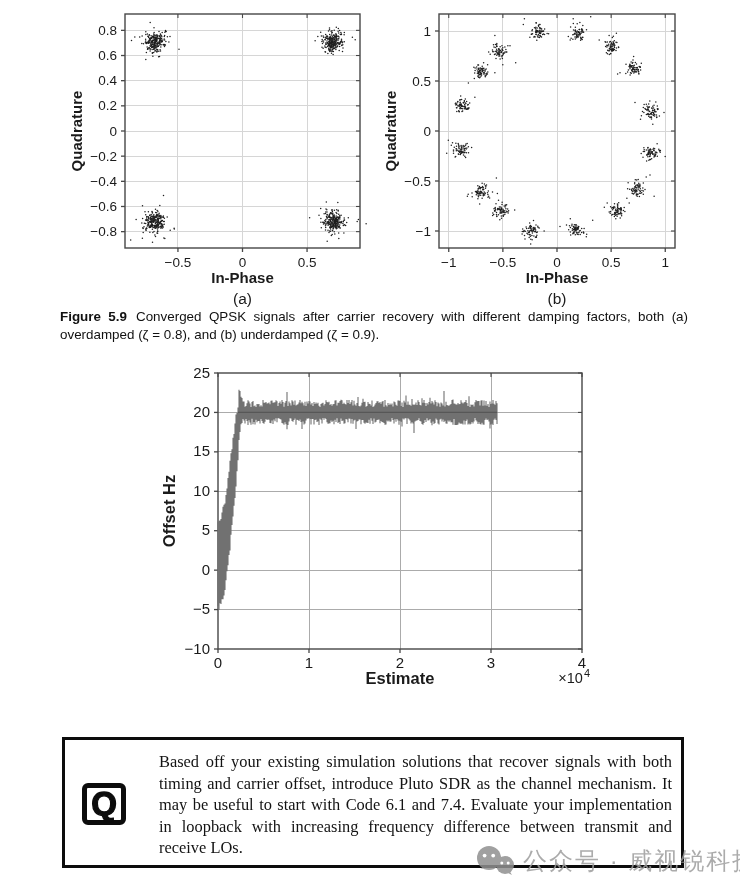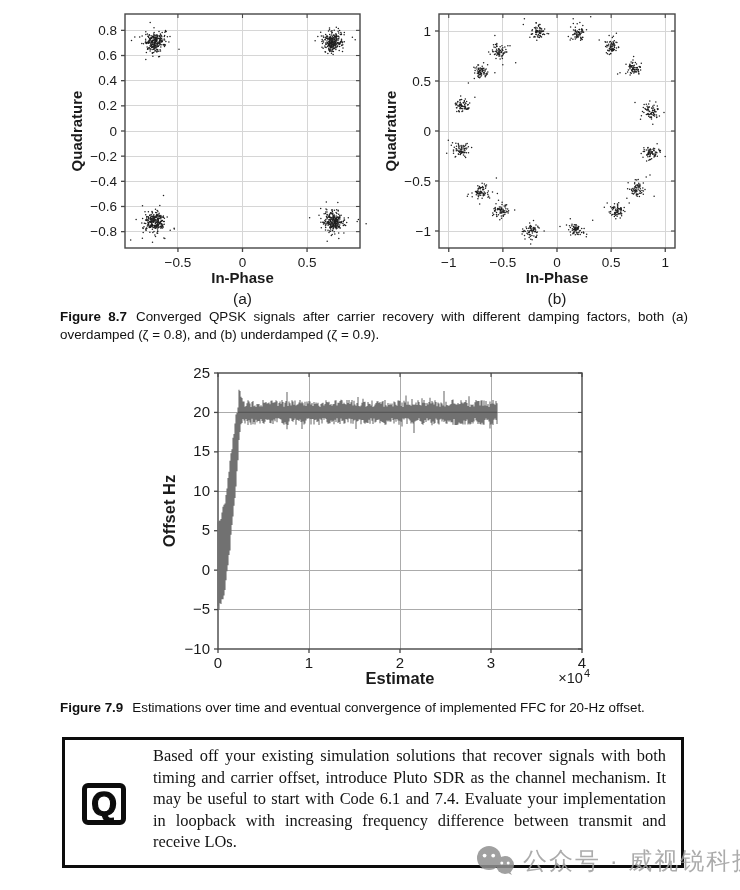--- a/index.html
+++ b/index.html
@@ -10,21 +10,21 @@
            font-size:13.4px;line-height:17.5px;color:#111;text-align:justify;
            font-family:"Liberation Sans",sans-serif;}
   .caption b{margin-right:9px;}
   .qbox{position:absolute;left:62px;top:737px;width:616px;height:125px;
         border:3px solid #0c0c0c;background:#fff;}
   .qicon{position:absolute;left:17px;top:43px;width:34px;height:32px;
          border:5px solid #0c0c0c;border-radius:6px;background:#fff;
          display:flex;align-items:center;justify-content:center;}
   .qicon span{font-family:"Liberation Sans",sans-serif;font-weight:bold;font-size:33px;
               color:#0c0c0c;-webkit-text-stroke:1.3px #0c0c0c;line-height:1;margin-top:-2px;}
-  .qtext{position:absolute;left:87px;top:4px;width:513px;margin:1px;
+  .qtext{position:absolute;left:87px;top:4px;width:513px;margin:7px;
          font-family:"Liberation Serif",serif;font-size:16.4px;line-height:21.6px;
          text-align:justify;color:#131313;}
   .watermark{position:absolute;left:476px;top:845px;display:flex;align-items:center;
              gap:7px;z-index:5;opacity:0.85;}
   .watermark span{font-size:24px;color:#9d9d9d;letter-spacing:2px;
                   font-family:"Liberation Sans",sans-serif;white-space:nowrap;}
 </style>
 </head>
 <body>
 
@@ -2318,21 +2318,21 @@
       <circle cx="192.3" cy="232.2" r="0.75" fill="#1f1f1f"></circle>
       <circle cx="191.1" cy="225.6" r="0.75" fill="#1f1f1f"></circle>
       <circle cx="191.1" cy="222.7" r="0.75" fill="#1f1f1f"></circle>
       <circle cx="188.1" cy="230.9" r="0.75" fill="#1f1f1f"></circle>
       <circle cx="187.3" cy="228.2" r="0.75" fill="#1f1f1f"></circle>
       <circle cx="185.4" cy="225.4" r="0.75" fill="#1f1f1f"></circle>
       <circle cx="195.2" cy="228.4" r="0.75" fill="#1f1f1f"></circle>
     </svg>
 
   <p class="caption" style="top:308px;">
-    <b>Figure 8.7</b><span>Converged QPSK signals after carrier recovery with different damping factors, both (a) overdamped (ζ = 0.8), and (b) underdamped (ζ = 0.9).</span>
+    <b>Figure 5.9</b><span>Converged QPSK signals after carrier recovery with different damping factors, both (a) overdamped (ζ = 0.8), and (b) underdamped (ζ = 0.9).</span>
   </p>
 
   <svg id="fig7_9" class="fig" style="left:150px;top:362px;" width="465" height="336" viewBox="0 0 465 336">
       <line x1="159" y1="11" x2="159" y2="287" stroke="#ababab" stroke-width="1" shape-rendering="crispEdges"></line>
       <line x1="250" y1="11" x2="250" y2="287" stroke="#ababab" stroke-width="1" shape-rendering="crispEdges"></line>
       <line x1="341" y1="11" x2="341" y2="287" stroke="#ababab" stroke-width="1" shape-rendering="crispEdges"></line>
       <line x1="68" y1="247.57142857142856" x2="432" y2="247.57142857142856" stroke="#ababab" stroke-width="1" shape-rendering="crispEdges"></line>
       <line x1="68" y1="208.14285714285714" x2="432" y2="208.14285714285714" stroke="#ababab" stroke-width="1" shape-rendering="crispEdges"></line>
       <line x1="68" y1="168.7142857142857" x2="432" y2="168.7142857142857" stroke="#ababab" stroke-width="1" shape-rendering="crispEdges"></line>
       <line x1="68" y1="129.28571428571428" x2="432" y2="129.28571428571428" stroke="#ababab" stroke-width="1" shape-rendering="crispEdges"></line>
@@ -2378,23 +2378,20 @@
       <line x1="64" y1="11" x2="68" y2="11" stroke="#474747" stroke-width="1.3"></line>
       <line x1="428" y1="11" x2="432" y2="11" stroke="#474747" stroke-width="1.1"></line>
       <text x="60" y="15.5" text-anchor="end" font-size="15" font-family="&quot;Liberation Sans&quot;, sans-serif" font-weight="normal" fill="#1b1b1b">25</text>
       <text x="250" y="322" text-anchor="middle" font-size="16.5" font-family="&quot;Liberation Sans&quot;, sans-serif" font-weight="600" fill="#1b1b1b">Estimate</text>
       <text x="0" y="0" text-anchor="middle" font-size="16.5" font-family="&quot;Liberation Sans&quot;, sans-serif" font-weight="600" fill="#1b1b1b" transform="translate(25,149) rotate(-90)">Offset Hz</text>
       <text x="440" y="321" text-anchor="end" font-size="14.5" font-family="&quot;Liberation Sans&quot;, sans-serif" fill="#1b1b1b"><tspan>×10</tspan><tspan dy="-6" font-size="11" dx="1">4</tspan></text>
       <path d="M68 159.7V243.9M69 158.7V248.1M70 158.5V241.3M71 157.1V241.9M72 150.6V237.2M73 144.7V237.3M74 142.7V233.4M75 141.6V228.1M76 133.0V218.2M77 126.5V209.3M78 115.9V203.2M79 109.7V192.9M80 98.8V188.4M81 91.2V172.7M82 87.3V163.0M83 75.8V154.6M84 71.9V143.8M85 61.4V135.9M86 52.5V124.5M87 50.7V109.2M88 45.5V98.3M89 27.8V77.9M90 29.1V70.1M91 34.8V62.2M92 36.0V60.9M93 39.4V56.9M94 39.6V58.6M95 44.8V61.4M96 43.9V57.0M97 41.3V59.1M98 38.3V63.0M99 39.6V58.3M100 41.4V60.4M101 44.9V62.7M102 40.0V56.8M103 39.0V62.2M104 44.2V60.1M105 43.4V62.6M106 44.9V57.8M107 41.9V60.3M108 42.3V58.9M109 42.1V58.9M110 44.4V61.6M111 43.3V56.9M112 44.6V59.1M113 37.9V60.9M114 40.8V61.8M115 40.8V59.7M116 40.0V56.9M117 41.6V58.1M118 41.3V57.6M119 40.6V57.8M120 42.3V61.1M121 38.8V61.2M122 38.4V58.6M123 40.8V61.9M124 40.6V57.6M125 40.3V59.3M126 38.2V56.3M127 39.3V60.2M128 44.1V56.3M129 41.1V56.2M130 39.5V56.9M131 41.7V57.4M132 38.0V61.0M133 39.9V61.6M134 44.8V62.7M135 40.7V60.3M136 39.0V62.2M137 30.1V67.3M138 44.1V62.9M139 39.6V59.6M140 41.3V56.2M141 43.5V56.5M142 38.3V58.9M143 39.5V59.7M144 42.8V58.0M145 38.4V56.6M146 43.5V62.7M147 42.8V57.8M148 42.3V58.1M149 40.6V59.1M150 38.1V57.4M151 41.3V60.1M152 39.7V67.0M153 41.3V59.6M154 43.4V62.5M155 39.8V61.6M156 44.1V58.5M157 39.5V56.6M158 41.4V56.8M159 38.9V56.0M160 39.5V57.0M161 42.4V62.5M162 41.0V56.9M163 44.0V56.9M164 39.9V62.6M165 42.0V57.9M166 40.4V57.6M167 41.7V59.9M168 40.7V59.2M169 43.8V63.0M170 44.9V56.8M171 42.0V57.7M172 41.3V61.6M173 40.8V56.1M174 43.4V57.7M175 42.1V56.1M176 38.3V56.9M177 39.9V60.3M178 40.4V61.8M179 39.7V61.5M180 43.0V61.2M181 42.0V58.6M182 43.7V59.9M183 42.3V58.8M184 42.1V62.3M185 38.4V57.7M186 38.3V59.9M187 43.5V56.2M188 40.8V60.9M189 40.7V60.1M190 39.0V61.9M191 37.8V56.4M192 38.2V59.1M193 42.0V58.4M194 40.7V61.7M195 41.9V61.3M196 42.6V57.1M197 38.1V57.4M198 41.0V60.3M199 38.0V56.5M200 41.9V56.7M201 40.3V61.4M202 38.0V56.9M203 43.4V61.8M204 38.8V58.4M205 42.5V57.7M206 43.7V67.0M207 41.1V59.5M208 35.1V59.1M209 43.9V57.5M210 44.6V57.5M211 43.5V62.2M212 40.7V57.9M213 36.7V57.9M214 40.0V60.7M215 39.8V61.8M216 44.8V60.5M217 43.9V60.8M218 40.0V61.0M219 41.7V57.7M220 42.1V61.8M221 43.6V56.3M222 38.4V58.7M223 44.9V62.0M224 44.2V56.5M225 42.4V60.5M226 41.1V59.7M227 39.3V57.9M228 39.2V57.8M229 40.9V57.6M230 40.1V61.3M231 41.7V58.9M232 39.8V60.0M233 38.9V60.3M234 44.7V60.9M235 37.9V62.7M236 43.2V62.6M237 44.4V58.6M238 41.1V59.6M239 43.1V58.6M240 41.4V59.7M241 42.8V59.4M242 41.5V56.1M243 44.6V58.0M244 39.6V61.6M245 40.2V57.3M246 42.7V59.8M247 43.8V56.9M248 38.5V58.5M249 38.6V62.8M250 38.9V58.8M251 44.0V59.8M252 40.5V64.4M253 44.9V56.6M254 38.8V57.5M255 40.6V56.2M256 33.4V56.3M257 42.8V61.9M258 39.6V56.2M259 42.8V57.2M260 42.7V58.4M261 43.7V61.5M262 37.0V60.3M263 42.4V61.6M264 42.8V70.9M265 42.5V59.4M266 40.6V58.7M267 43.0V58.5M268 38.2V58.1M269 39.9V56.2M270 42.9V59.1M271 43.4V59.4M272 36.3V61.9M273 40.8V62.8M274 37.9V60.9M275 41.1V58.0M276 44.0V60.0M277 40.9V56.3M278 42.6V58.4M279 40.1V58.2M280 35.8V57.0M281 41.6V60.8M282 39.0V63.2M283 40.4V59.5M284 42.4V62.0M285 38.3V61.0M286 40.1V56.4M287 44.3V57.8M288 40.6V61.4M289 41.4V62.6M290 44.7V57.5M291 40.6V56.7M292 41.4V59.4M293 43.6V57.5M294 29.0V60.1M295 44.5V58.8M296 39.8V61.6M297 42.9V61.7M298 43.5V58.4M299 43.7V59.7M300 42.8V58.5M301 42.0V60.2M302 38.1V60.2M303 37.4V62.8M304 41.4V56.9M305 41.7V62.9M306 42.6V62.9M307 42.5V63.0M308 41.0V62.4M309 42.3V60.6M310 42.1V61.5M311 38.2V61.8M312 40.6V61.5M313 41.5V62.5M314 40.5V58.5M315 39.9V62.5M316 38.0V58.9M317 40.9V57.4M318 44.1V62.5M319 34.3V61.5M320 44.9V62.4M321 42.6V61.7M322 42.9V60.1M323 42.5V61.4M324 44.5V59.6M325 40.3V56.1M326 38.0V58.2M327 39.3V59.4M328 39.0V61.9M329 38.9V60.3M330 43.5V62.0M331 38.5V62.5M332 38.2V60.8M333 43.7V62.6M334 38.5V62.7M335 43.5V57.9M336 38.9V56.4M337 43.8V57.9M338 42.0V57.6M339 44.9V59.5M340 39.5V66.4M341 42.1V62.4M342 41.5V61.7M343 38.1V62.9M344 41.8V57.7M345 42.8V56.4M346 38.9V58.1M347 41.3V62.0" stroke="#717171" stroke-width="1.1" fill="none"></path>
       <line x1="88" y1="50.42857142857142" x2="347" y2="50.42857142857142" stroke="#575757" stroke-width="1.3"></line>
     </svg>
 
-  <p class="caption" style="top:699px;">
-    <b>Figure 7.9</b><span>Estimations over time and eventual convergence of implemented FFC for 20-Hz offset.</span>
-  </p>
 
   <div class="qbox">
     <div class="qicon">
       <span>Q</span>
     </div>
     <p class="qtext">Based off your existing simulation solutions that recover signals with both timing and carrier offset, introduce Pluto SDR as the channel mechanism. It may be useful to start with Code 6.1 and 7.4. Evaluate your implementation in loopback with increasing frequency difference between transmit and receive LOs.</p>
   </div>
 
   <div class="watermark">
     <svg width="40" height="32" viewBox="0 0 40 32">

